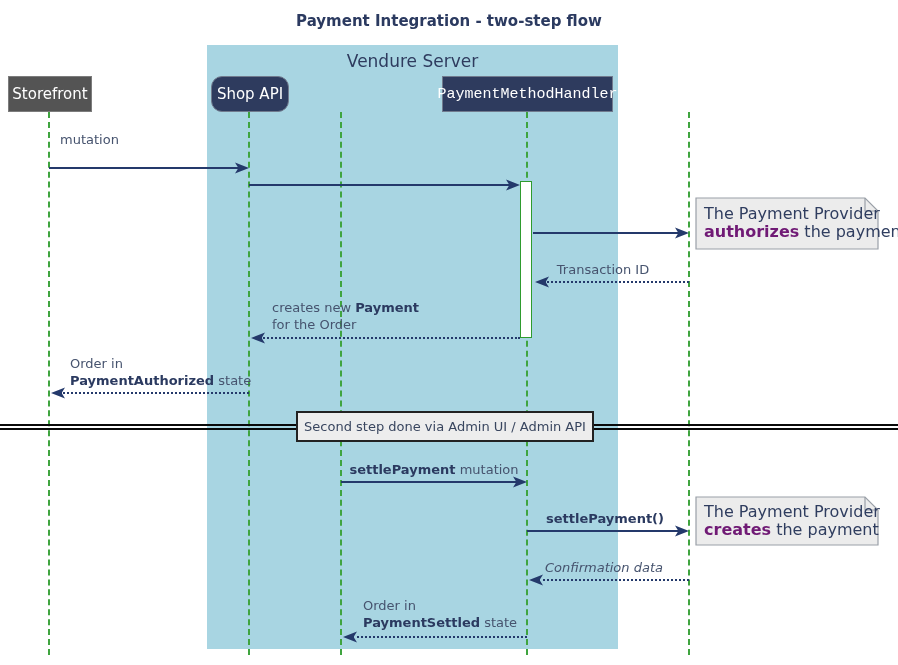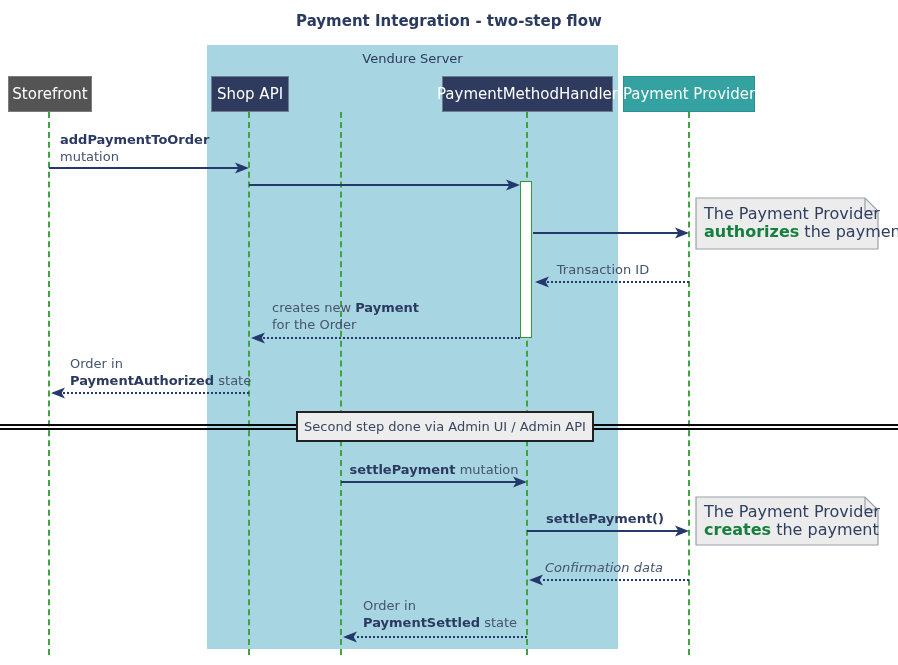--- a/index.html
+++ b/index.html
@@ -5,21 +5,21 @@
   html,body{margin:0;padding:0;background:#ffffff;}
   #canvas{
     position:relative;width:898px;height:665px;background:#ffffff;overflow:hidden;
     font-family:"DejaVu Sans","Liberation Sans",sans-serif;color:#2B3A60;
   }
   .title{
     position:absolute;top:12px;left:0;width:898px;text-align:center;
     font-size:15px;font-weight:bold;color:#2B3A60;
   }
   .server-box{position:absolute;left:207px;top:45px;width:411px;height:604px;background:#A8D5E2;}
-  .server-label{position:absolute;left:207px;top:51px;width:411px;text-align:center;font-size:13px;color:#2E3B5E;}
+  .server-label{position:absolute;left:207px;top:51px;width:411px;text-align:center;font-size:17px;color:#2E3B5E;}
   .lifeline{position:absolute;width:0;border-left:2px dashed #3FA43F;top:112px;height:543px;}
   .participant{
     position:absolute;top:76px;height:36px;box-sizing:border-box;
     display:flex;align-items:center;justify-content:center;
     color:#ffffff;font-size:15px;white-space:nowrap;
   }
   .p-navy{background:#2E3B5E;border:1px solid #717B8E;}
   .p-gray{background:#545454;border:1px solid #7C7C7C;}
   .p-teal{background:#35A2A2;border:1px solid #2D8F90;}
   .activation{position:absolute;left:520px;top:181px;width:12px;height:157px;background:#ffffff;border:1.5px solid #2E9B2E;box-sizing:border-box;}
@@ -35,21 +35,21 @@
   .msg-label .b{font-weight:bold;color:#2B3A60;}
   .center{text-align:center;}
   .divline{position:absolute;left:0;width:898px;height:2px;background:#0a0a0a;}
   .divider-box{
     position:absolute;left:296px;top:411px;width:298px;height:31px;box-sizing:border-box;
     background:#EDEDED;border:2px solid #222222;display:flex;align-items:center;justify-content:center;
     font-size:13px;color:#39465F;
   }
   .note{position:absolute;left:695px;width:184px;}
   .note-text{position:absolute;left:9px;font-size:16px;line-height:18px;color:#2F3D5F;white-space:nowrap;}
-  .note-text .b{font-weight:bold;color:#15803d;}
+  .note-text .b{font-weight:bold;color:#701a75;}
 </style>
 </head>
 <body>
 
 <div id="canvas">
 
   <div class="title">Payment Integration - two-step flow</div>
 
   <div class="server-box"></div>
   <div class="server-label">Vendure Server</div>
@@ -59,21 +59,20 @@
   <div class="lifeline" style="left:340px;"></div>
   <div class="lifeline" style="left:526px;"></div>
   <div class="lifeline" style="left:688px;"></div>
 
   <div class="divline" style="top:424px;"></div>
   <div class="divline" style="top:428px;"></div>
 
   <div class="activation"></div>
 
   <div class="msg-label" style="left:60px;top:131px;">
-    <div><span class="b">addPaymentToOrder</span></div>
     <div><span>mutation</span></div>
   </div>
   <div class="msg right solid" style="left:49px;top:162px;width:200px;">
     <div class="shaft"></div>
       <div class="head"></div>
   </div>
 
   <div class="msg right solid" style="left:249px;top:179px;width:271px;">
     <div class="shaft"></div>
       <div class="head"></div>
@@ -143,28 +142,25 @@
     <div><span class="b">PaymentSettled</span><span> state</span></div>
   </div>
   <div class="msg left dotted" style="left:343px;top:631px;width:184px;">
     <div class="shaft"></div>
       <div class="head"></div>
   </div>
 
   <div class="participant p-gray" style="left:8px;width:84px;">
     <span>Storefront</span>
   </div>
-  <div class="participant p-navy" style="left:211px;width:78px;">
+  <div class="participant p-navy" style="left:211px;width:78px;border-radius:11px;">
     <span>Shop API</span>
   </div>
-  <div class="participant p-navy" style="left:442px;width:171px;">
+  <div class="participant p-navy" style="left:442px;width:171px;font-family:Liberation Mono, monospace;">
     <span>PaymentMethodHandler</span>
-  </div>
-  <div class="participant p-teal" style="left:623px;width:132px;">
-    <span>Payment Provider</span>
   </div>
 
   <div class="note" style="top:197px;height:53px;">
     <svg width="184" height="53">
       <path d="M1,1 H170 L183,14 V52 H1 Z" fill="#ECECEC" stroke="#9AA0A8" stroke-width="1.2"></path>
       <path d="M170,1 V14 H183" fill="none" stroke="#9AA0A8" stroke-width="1.2"></path>
     </svg>
     <div class="note-text" style="top:8px;">
       <div><span>The Payment Provider</span></div>
       <div><span class="b">authorizes</span><span> the payment</span></div>

